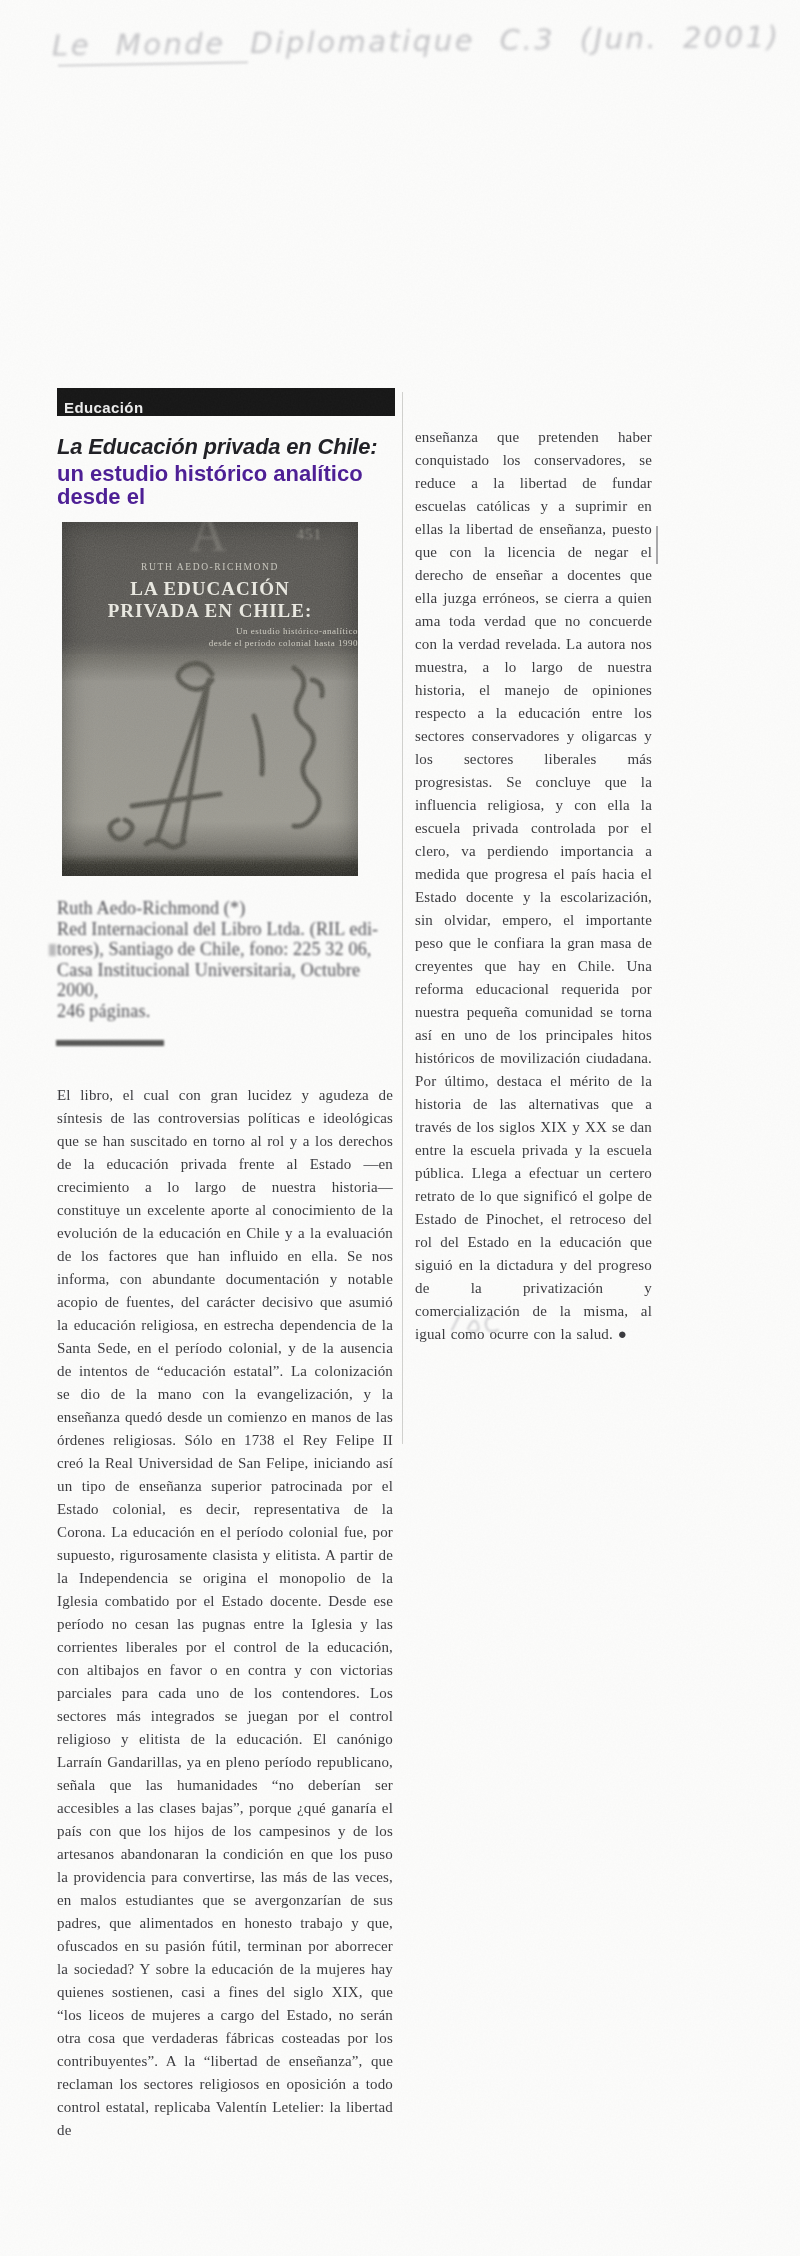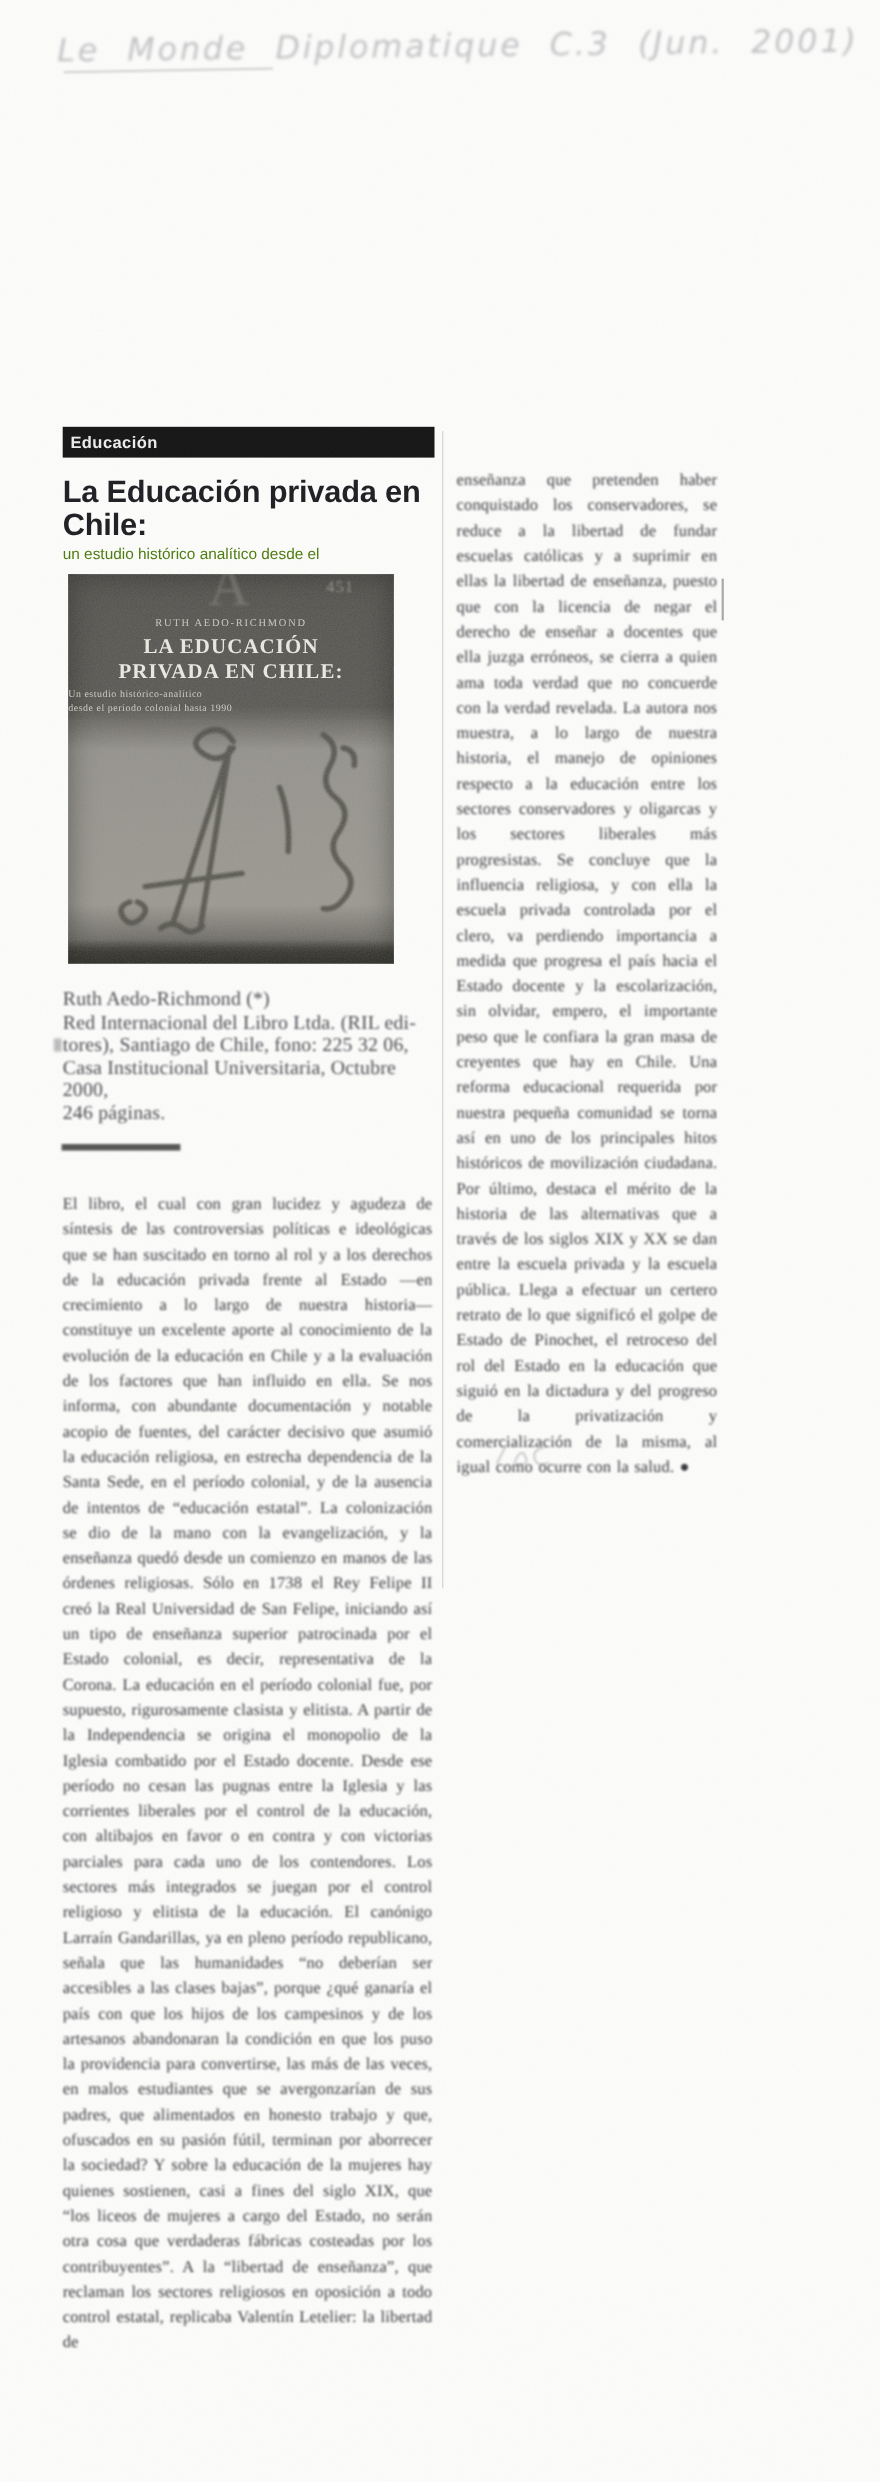--- a/index.html
+++ b/index.html
@@ -16,33 +16,33 @@
     letter-spacing:2.5px;word-spacing:13px;
     opacity:.55;filter:blur(1.4px);transform:rotate(-.7deg);
   }
   .hw-underline{
     position:absolute;left:58px;top:63px;width:190px;height:2px;
     background:#a9a9ae;opacity:.5;filter:blur(1px);transform:rotate(-1deg);
   }
   
   .section-bar{
     position:absolute;left:57px;top:388px;width:338px;height:28px;
-    background:#161616;color:#ececec;display:flex;align-items:center;
+    background:#161616;color:#ececec;display:flex;align-items:flex-end;
     font-family:"Liberation Sans", sans-serif;font-weight:bold;font-size:15px;
     padding-left:7px;box-sizing:border-box;letter-spacing:.4px;
     filter:blur(.5px);
   }
   
   .headline{
     position:absolute;left:57px;top:432px;width:335px;
     color:#1f1f24;filter:blur(.65px);
     font-family:"Liberation Sans", sans-serif;
   }
-  .headline-main{font-size:28px;font-weight:700;line-height:30px;letter-spacing:-.2px;}
-  .headline-sub{font-size:14px;font-weight:400;line-height:23px;color:#4d7c0f;}
+  .headline-main{font-size:22px;font-weight:700;line-height:30px;letter-spacing:-.2px;font-style:italic;}
+  .headline-sub{font-size:22px;font-weight:700;line-height:23px;color:#4c1d95;}
   
   .cover{
     position:absolute;left:62px;top:522px;width:296px;height:354px;
     background:linear-gradient(#514f4b 0,#565450 120px,#706e67 138px,#93918a 160px,#9a988f 300px,#6b6962 332px,#38372f 340px,#2e2d27 354px);
     filter:blur(.55px);overflow:hidden;
     box-shadow:inset 0 0 26px rgba(20,20,18,.55);
   }
   .cover-ghost{
     position:absolute;left:86px;top:-18px;width:120px;text-align:center;
     font-family:"Liberation Serif", serif;font-size:52px;color:#d8d6cc;
@@ -59,21 +59,21 @@
     letter-spacing:1.6px;opacity:.9;filter:blur(.6px);
   }
   .cover-title1,.cover-title2{
     position:absolute;left:0;width:100%;text-align:center;
     font-family:"Liberation Serif", serif;font-weight:bold;font-size:19px;
     color:#efeee6;letter-spacing:1px;filter:blur(.7px);
   }
   .cover-title1{top:56px;}
   .cover-title2{top:78px;}
   .cover-sub1,.cover-sub2{
-    position:absolute;left:0;width:100%;text-align:left;
+    position:absolute;left:0;width:100%;text-align:right;
     font-family:"Liberation Serif", serif;font-size:9px;color:#d3d1c6;
     letter-spacing:.5px;filter:blur(.6px);
   }
   .cover-sub1{top:104px;}
   .cover-sub2{top:116px;}
   .cover-sketch{position:absolute;left:0;top:132px;width:296px;height:210px;}
   .cover-grain{position:absolute;left:0;top:0;width:296px;height:354px;opacity:.3;}
   
   .pubinfo{
     position:absolute;left:57px;top:898px;width:340px;

